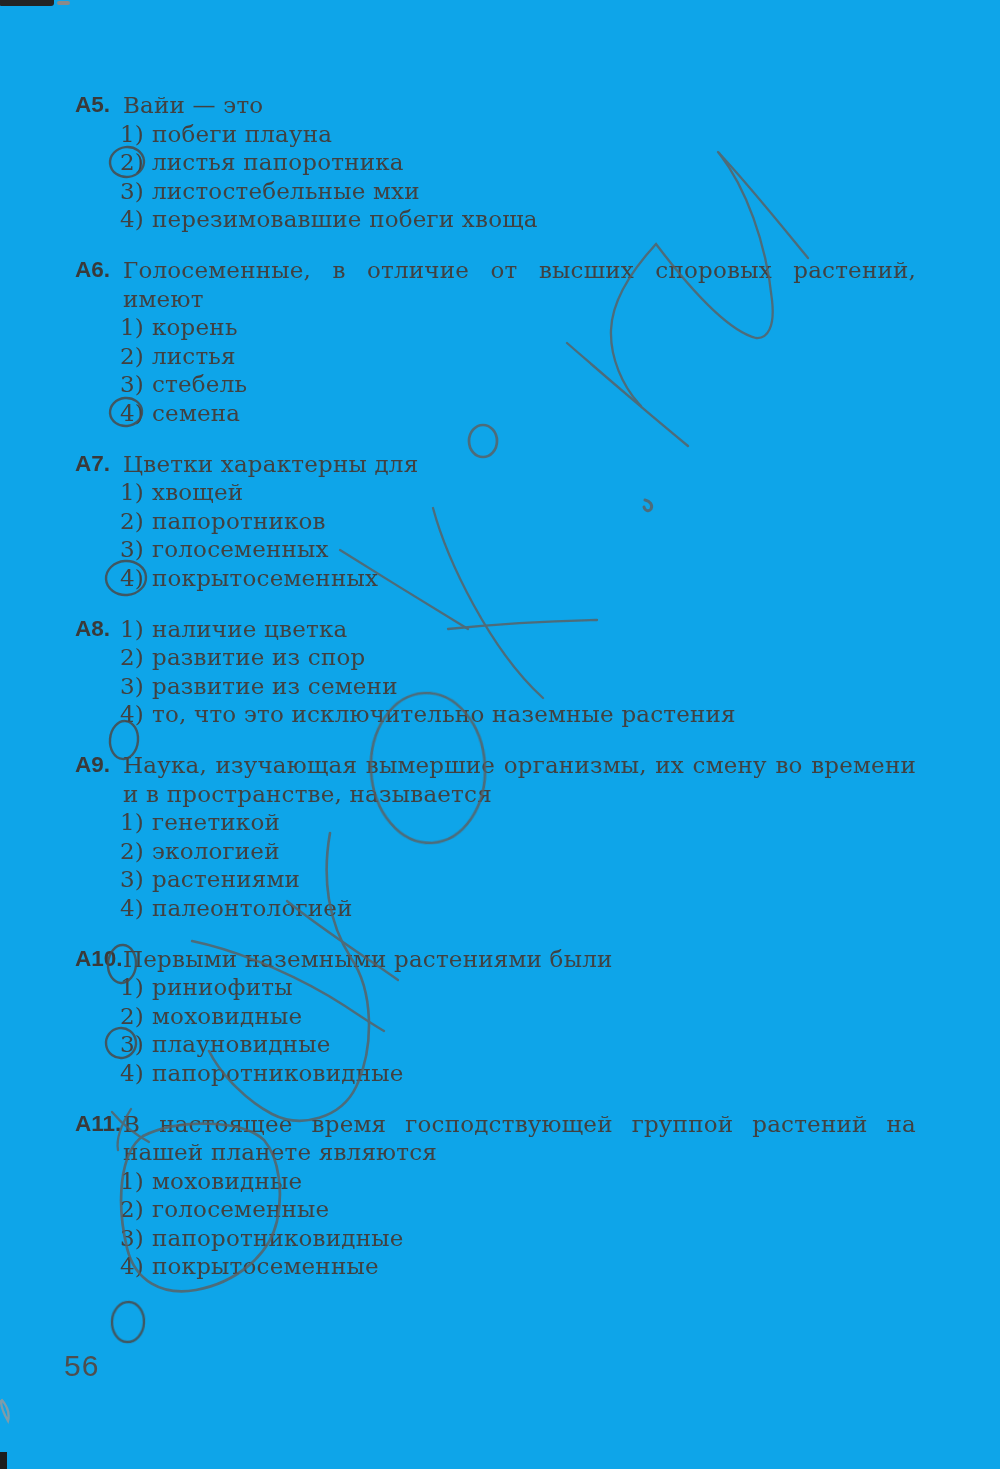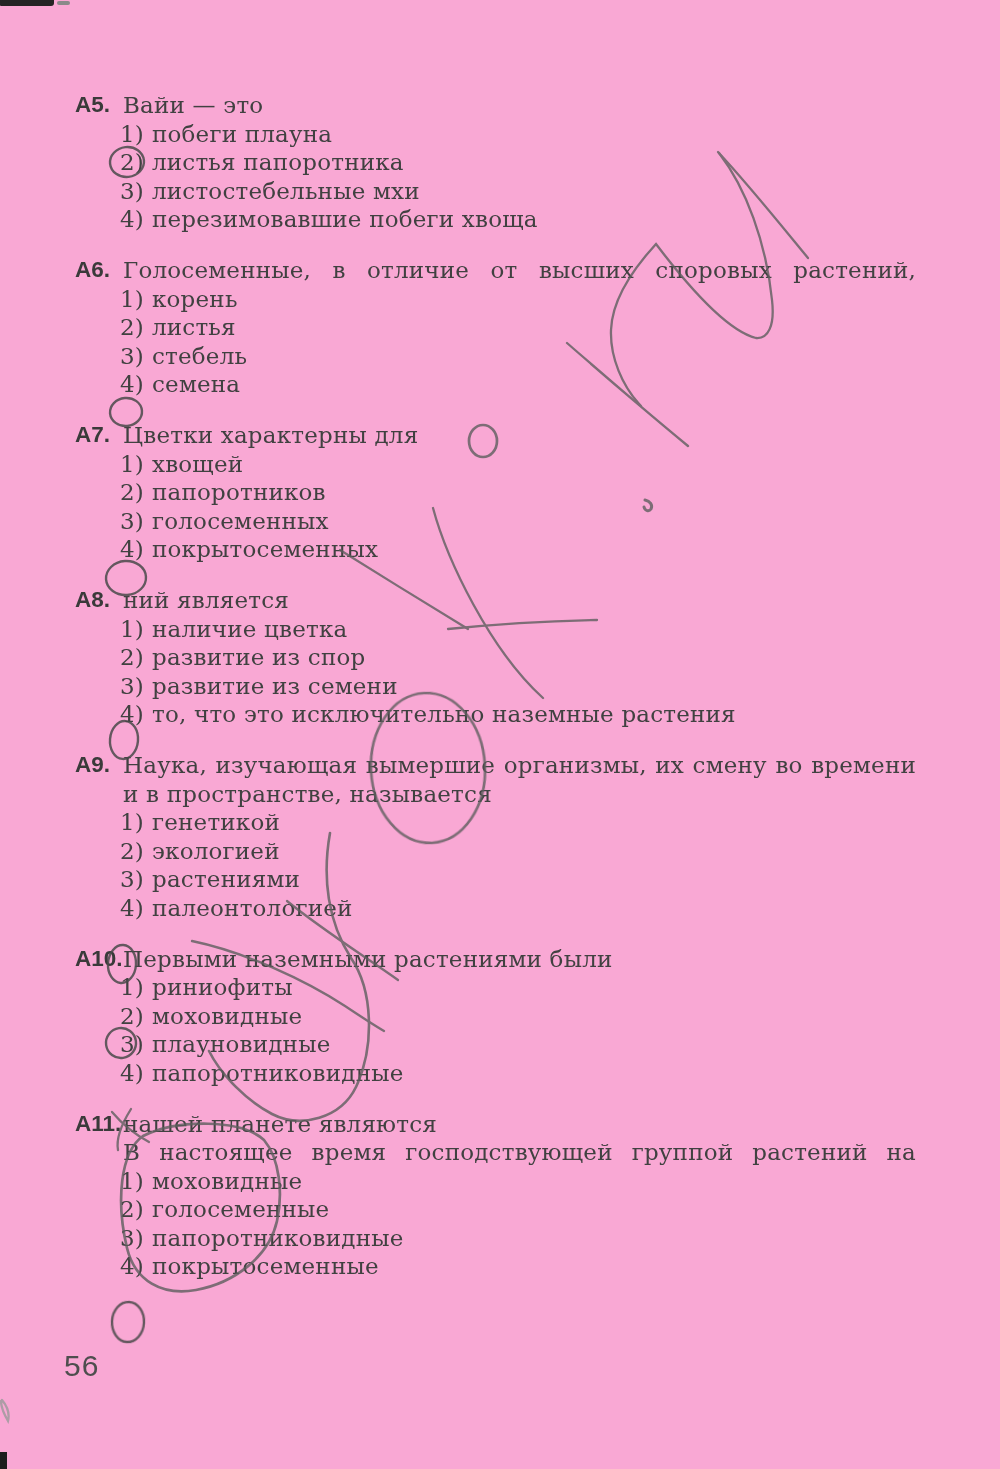--- a/index.html
+++ b/index.html
@@ -1,20 +1,20 @@
 <!DOCTYPE html>
 <html><head>
 <meta charset="utf-8">
 <style>
   html,body { margin:0; padding:0; background:#e9e9e7; }
   .page {
     position:relative;
     width:1000px; height:1469px;
     margin:0 auto;
-    background:#f9a8d4;
+    background:#0ea5e9;
     overflow:hidden;
     font-family:"DejaVu Serif", serif;
   }
   
   .art { position:absolute; }
   .art-tl1 { left:0; top:0; width:54px; height:6px; background:#242424; border-radius:0 0 3px 1px; }
   .art-tl2 { left:57px; top:1px; width:13px; height:4px; background:#8a8a8a; border-radius:2px; }
   .art-bl1 { left:0; top:1452px; width:7px; height:17px; background:#1d1d1d; }
 
   
@@ -72,20 +72,21 @@
         </div>
       <div class="opt">
           <span class="num">4)</span>
           <span class="txt">перезимовавшие побеги хвоща</span>
         </div>
     </section>
 
     <section class="q">
       <span class="q-label">А6.</span>
       <div class="title-line just">Голосеменные, в отличие от высших споровых растений,</div>
+      <div class="title-line">имеют</div>
       <div class="opt">
           <span class="num">1)</span>
           <span class="txt">корень</span>
         </div>
       <div class="opt">
           <span class="num">2)</span>
           <span class="txt">листья</span>
         </div>
       <div class="opt">
           <span class="num">3)</span>
@@ -113,21 +114,20 @@
           <span class="txt">голосеменных</span>
         </div>
       <div class="opt">
           <span class="num">4)</span>
           <span class="txt">покрытосеменных</span>
         </div>
     </section>
 
     <section class="q">
       <span class="q-label">А8.</span>
-      <div class="title-line">ний является</div>
       <div class="opt">
           <span class="num">1)</span>
           <span class="txt">наличие цветка</span>
         </div>
       <div class="opt">
           <span class="num">2)</span>
           <span class="txt">развитие из спор</span>
         </div>
       <div class="opt">
           <span class="num">3)</span>
@@ -177,22 +177,22 @@
           <span class="txt">плауновидные</span>
         </div>
       <div class="opt">
           <span class="num">4)</span>
           <span class="txt">папоротниковидные</span>
         </div>
     </section>
 
     <section class="q">
       <span class="q-label">А11.</span>
+      <div class="title-line just">В настоящее время господствующей группой растений на</div>
       <div class="title-line">нашей планете являются</div>
-      <div class="title-line just">В настоящее время господствующей группой растений на</div>
       <div class="opt">
           <span class="num">1)</span>
           <span class="txt">моховидные</span>
         </div>
       <div class="opt">
           <span class="num">2)</span>
           <span class="txt">голосеменные</span>
         </div>
       <div class="opt">
           <span class="num">3)</span>

